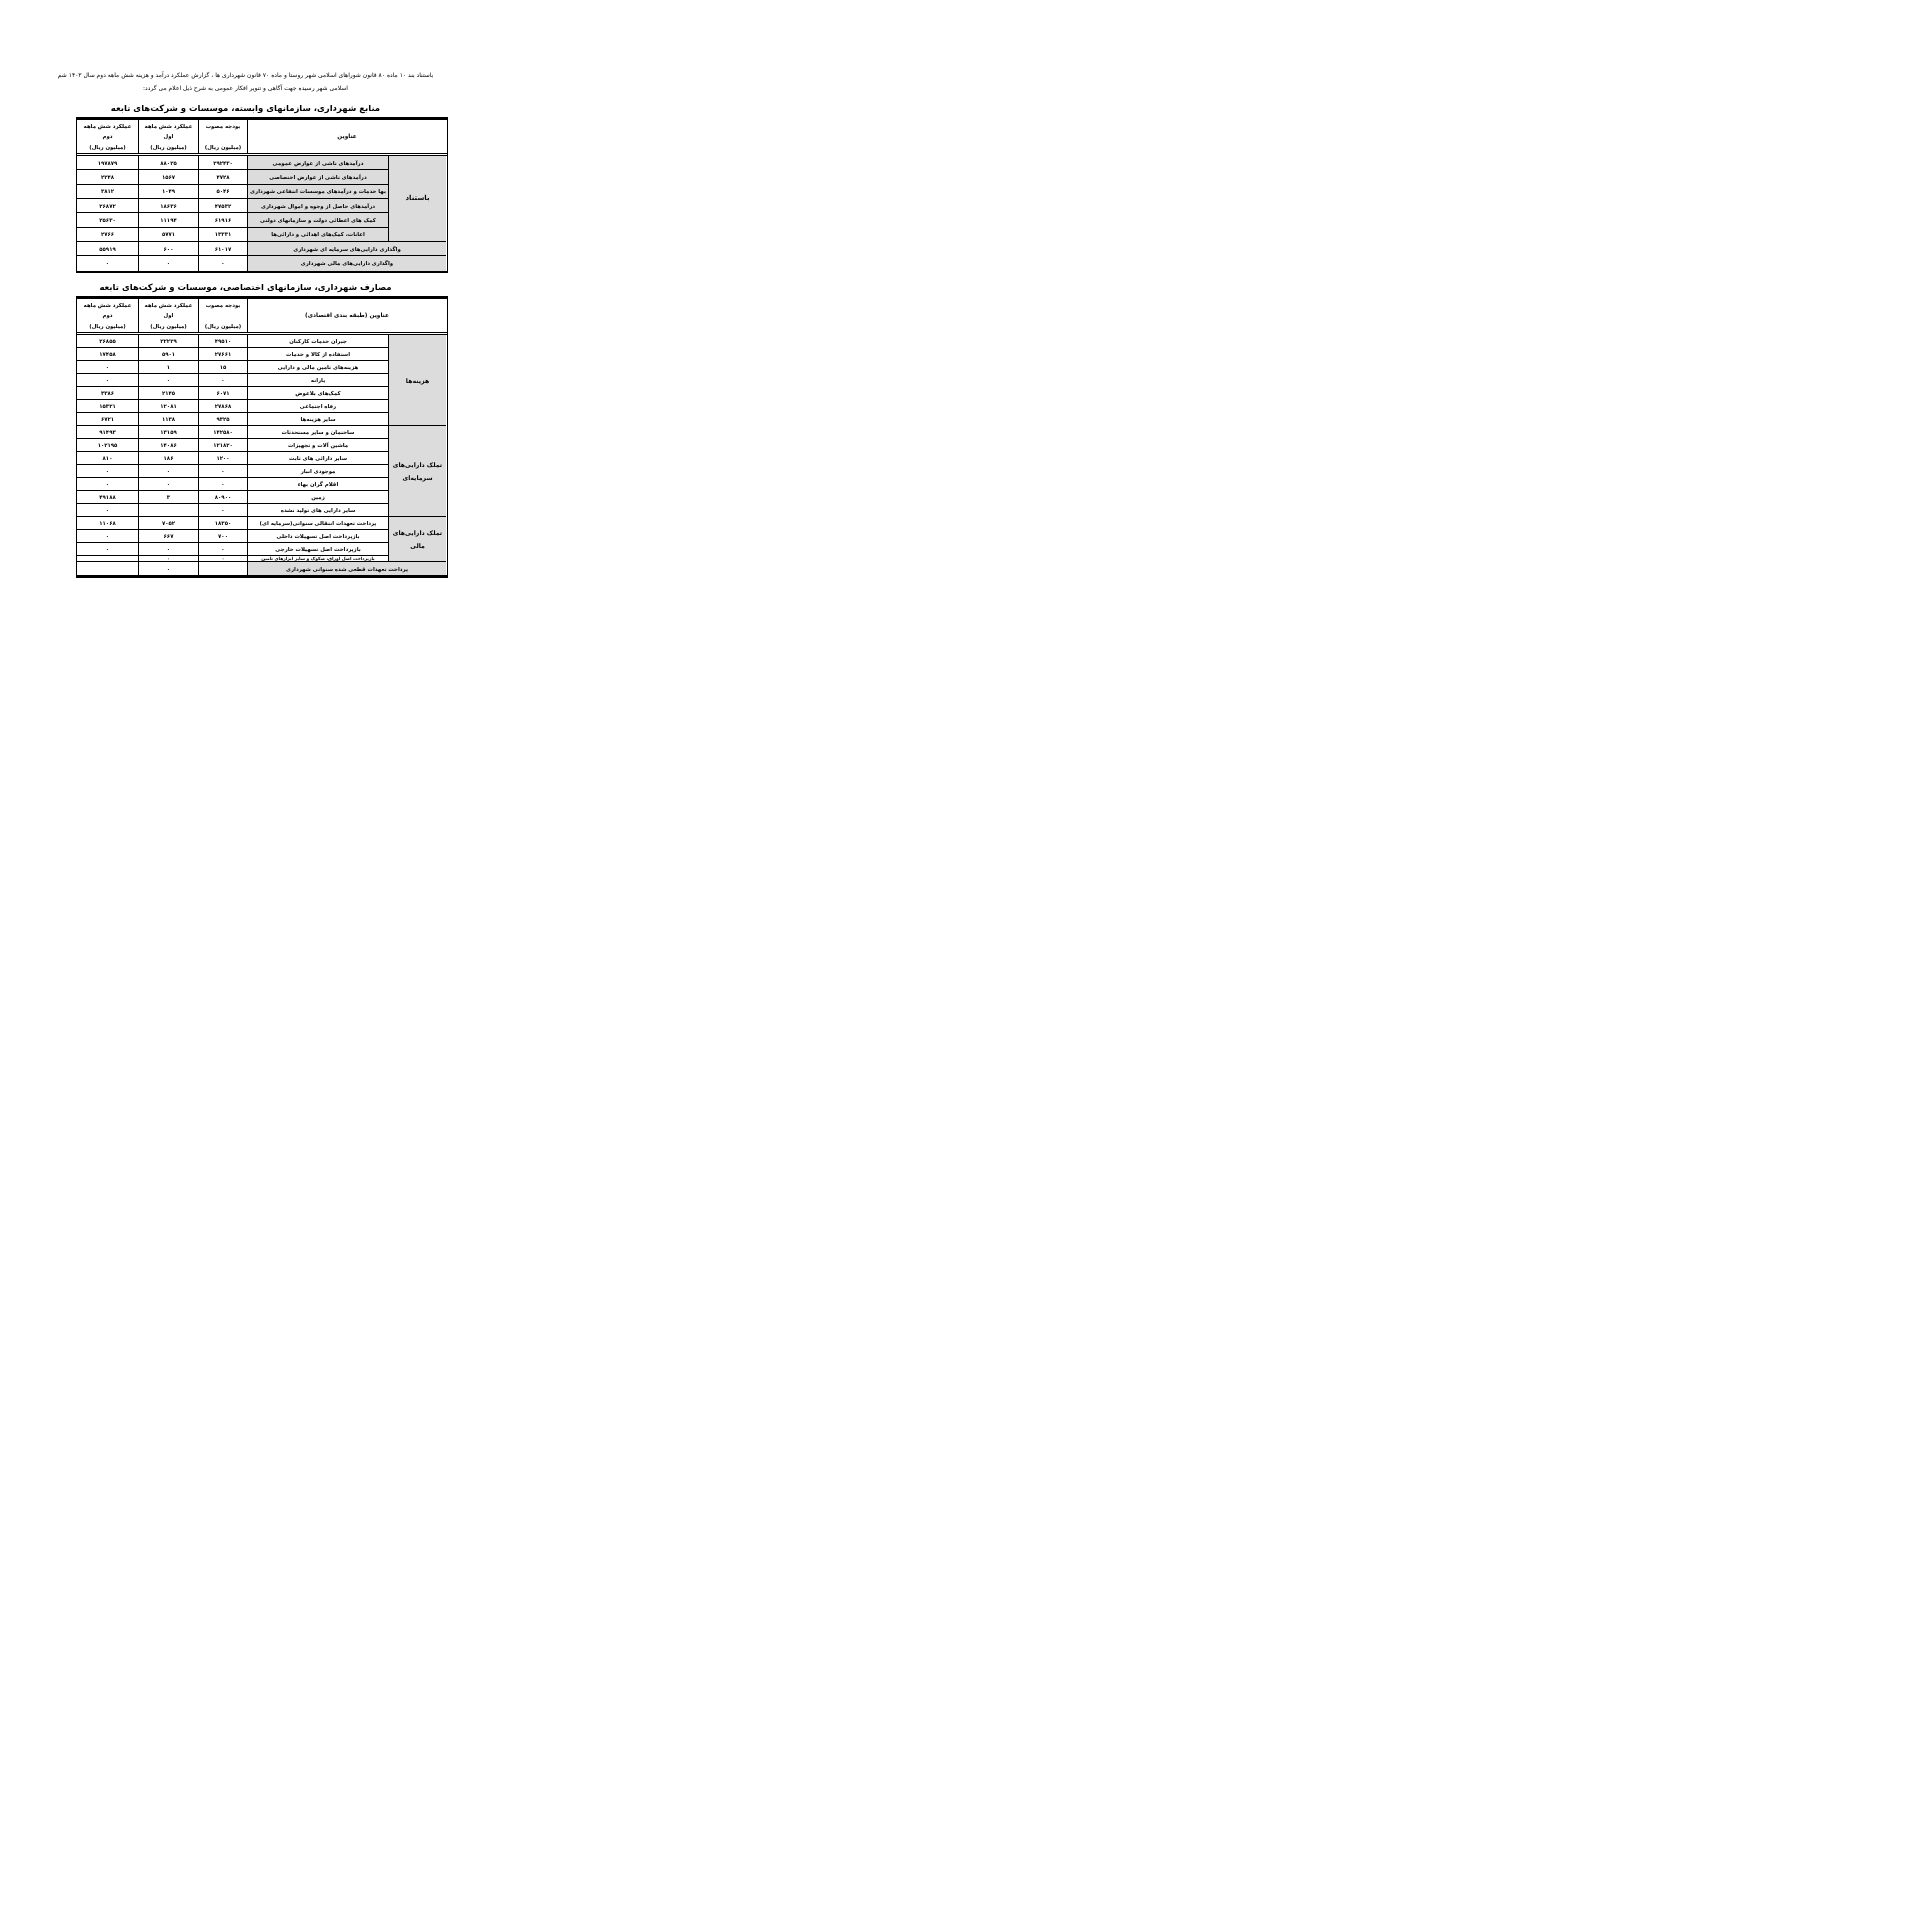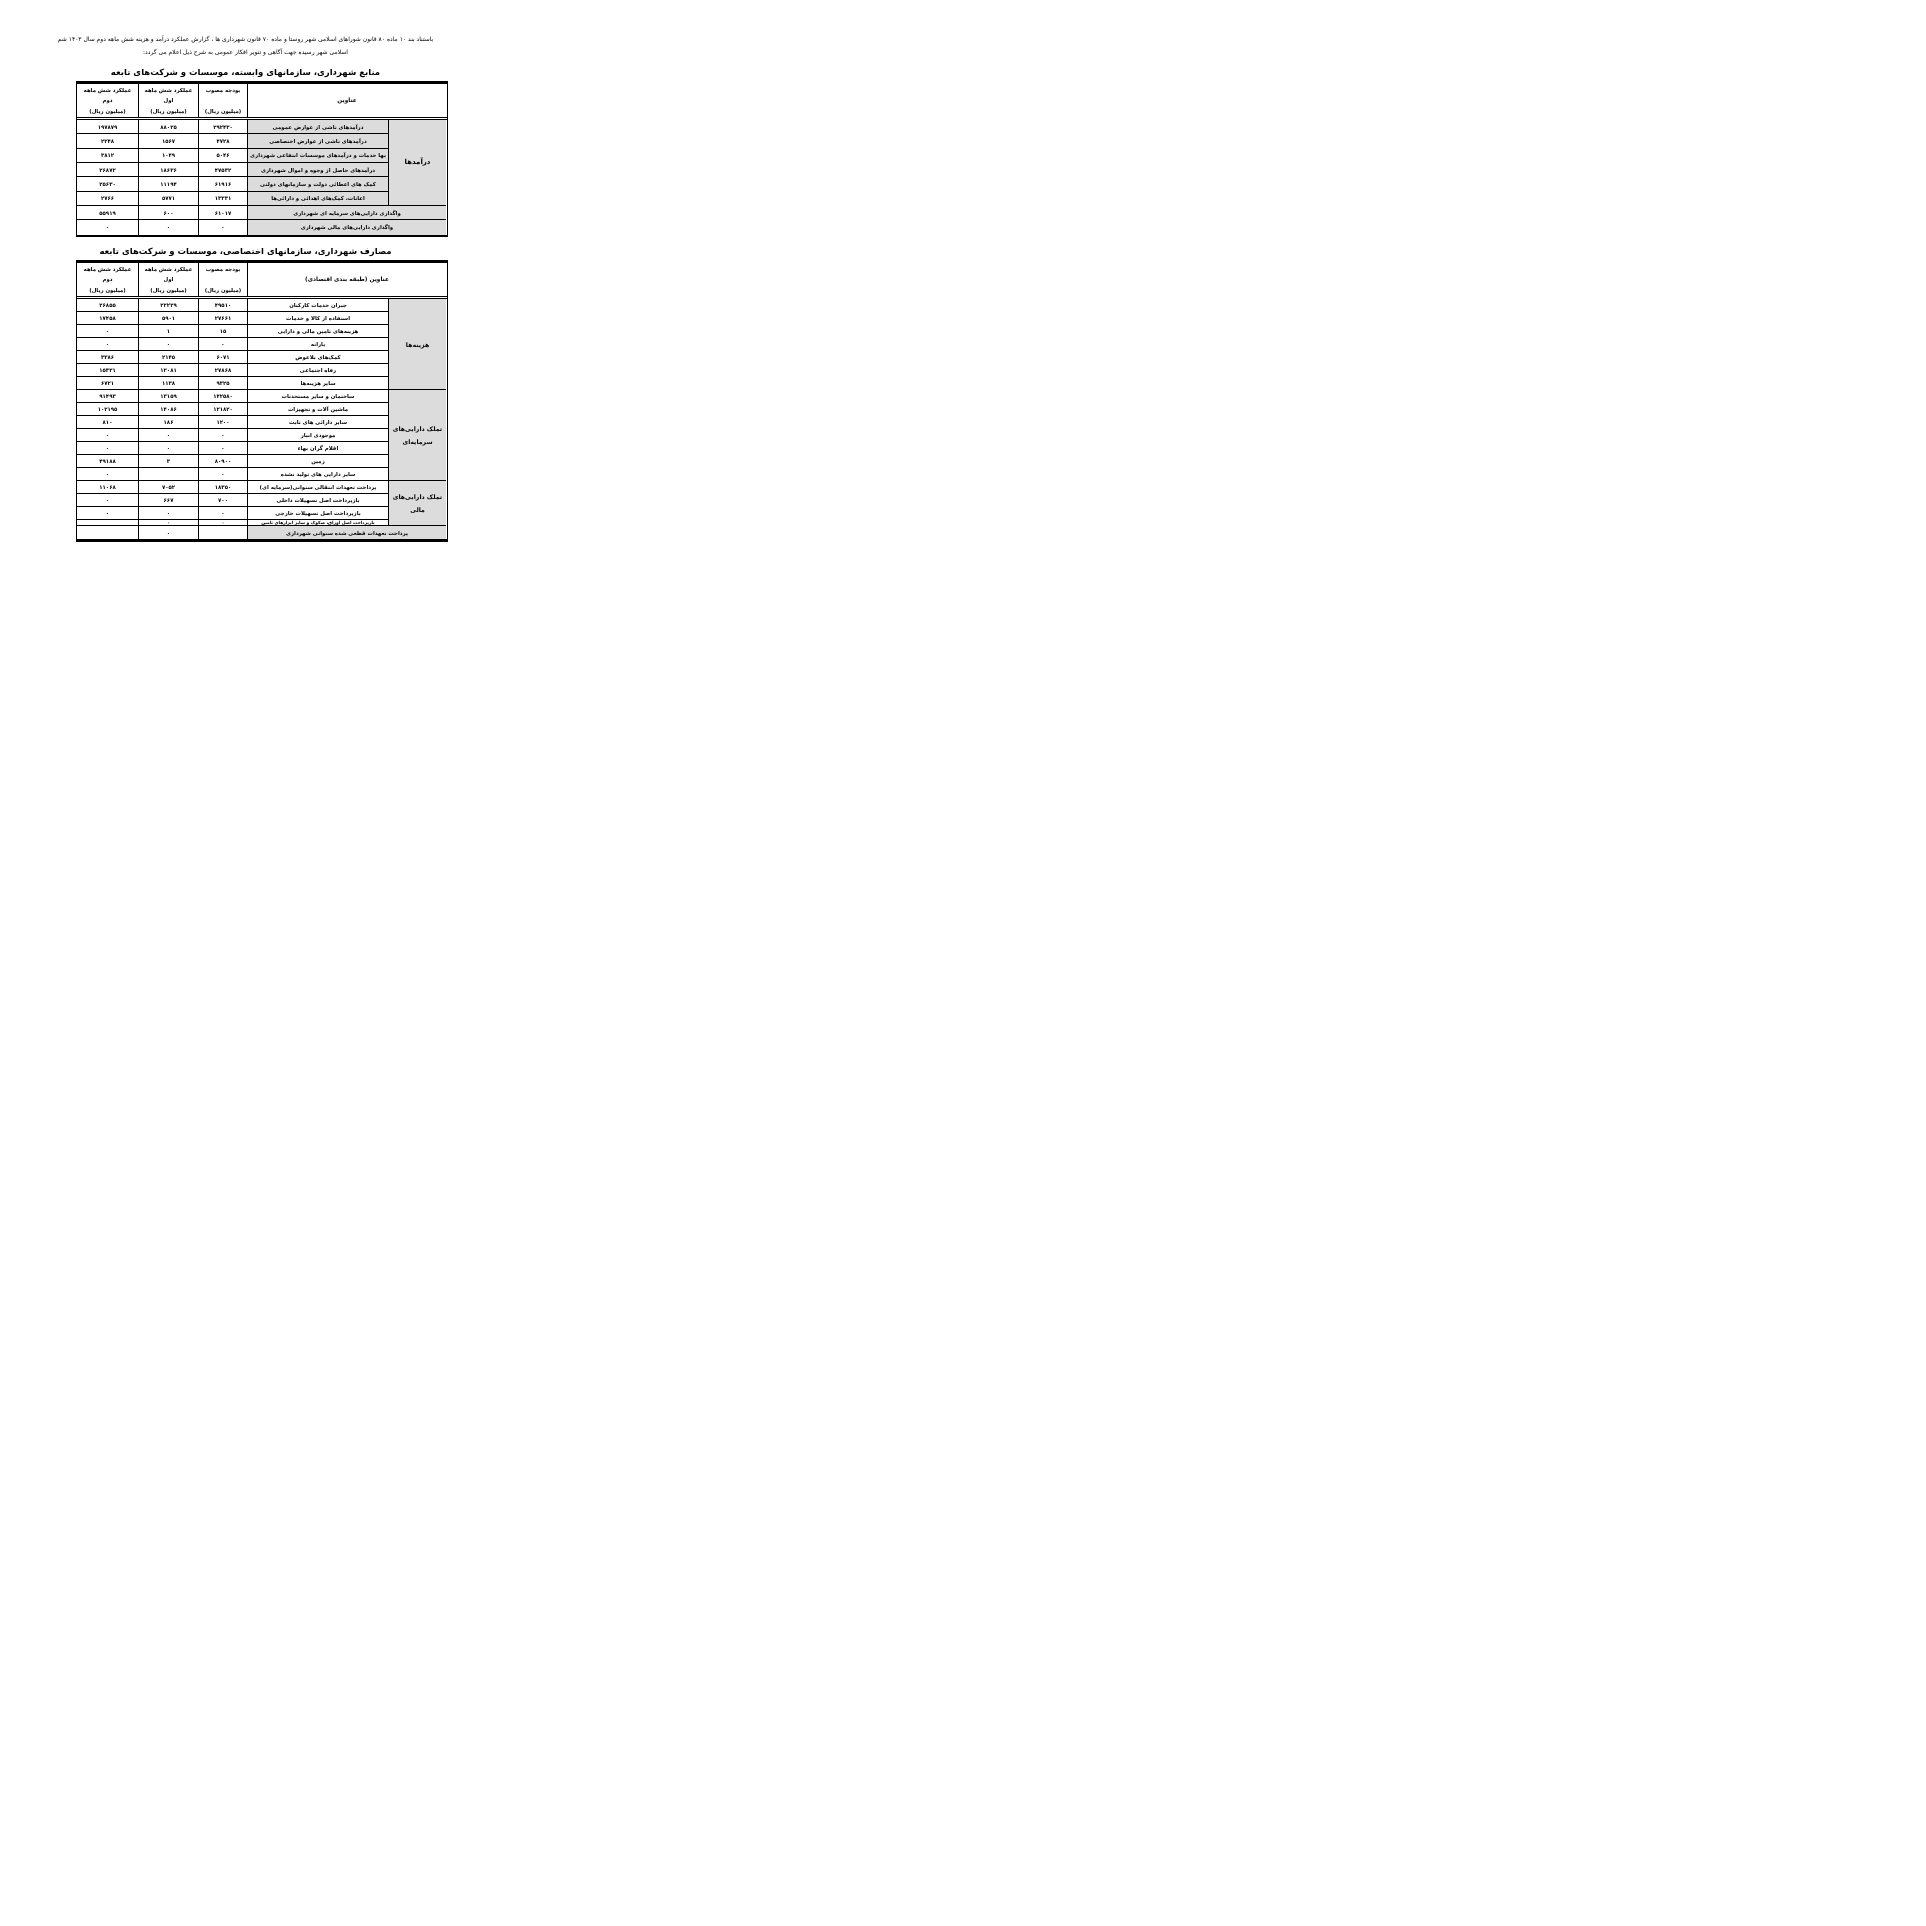--- a/index.html
+++ b/index.html
@@ -1,19 +1,20 @@
 <!DOCTYPE html>
 <html lang="fa" style="font-size:6.2px"><head>
 <meta charset="utf-8">
 <style>
   html,body{margin:0;padding:0;background:#ffffff;}
   .page{
     width:491px;height:636px;position:relative;background:#ffffff;
     font-family:"DejaVu Sans","Liberation Sans",sans-serif;color:#000;
     overflow:hidden;
+    margin-top:36px;
   }
   .intro{
     padding-top:33px;text-align:center;direction:rtl;
     font-size:6px;line-height:2.1;font-weight:normal;
   }
   .tbl-title{
     text-align:center;direction:rtl;font-size:8.5px;font-weight:bold;
     margin:9.2px 0 3.9px 0;
   }
   .tbl{
@@ -84,21 +85,21 @@
       <div class="hcell wide">
         <span>عناوین</span>
       </div>
     </div>
     <div class="dblrule"></div>
     <div class="body-grid">
         <div class="cell h-n">۱۹۷۸۷۹</div>
         <div class="cell h-n">۸۸۰۲۵</div>
         <div class="cell h-n">۲۹۲۴۳۰</div>
         <div class="cell h-n ttl" style="background: rgb(220, 220, 220);">درآمدهای ناشی از عوارض عمومی</div>
-        <div class="cell cat big" style="background: rgb(220, 220, 220); grid-row: span 6;">درآمدها</div>
+        <div class="cell cat big" style="background: rgb(220, 220, 220); grid-row: span 6;">باستناد</div>
         <div class="cell h-n">۲۲۴۸</div>
         <div class="cell h-n">۱۵۶۷</div>
         <div class="cell h-n">۴۷۲۸</div>
         <div class="cell h-n ttl" style="background: rgb(220, 220, 220);">درآمدهای ناشی از عوارض اختصاصی</div>
         <div class="cell h-n">۳۸۱۲</div>
         <div class="cell h-n">۱۰۴۹</div>
         <div class="cell h-n">۵۰۴۶</div>
         <div class="cell h-n ttl" style="background: rgb(220, 220, 220);">بها خدمات و درآمدهای موسسات انتفاعی شهرداری</div>
         <div class="cell h-n">۲۶۸۷۲</div>
         <div class="cell h-n">۱۸۶۳۶</div>

